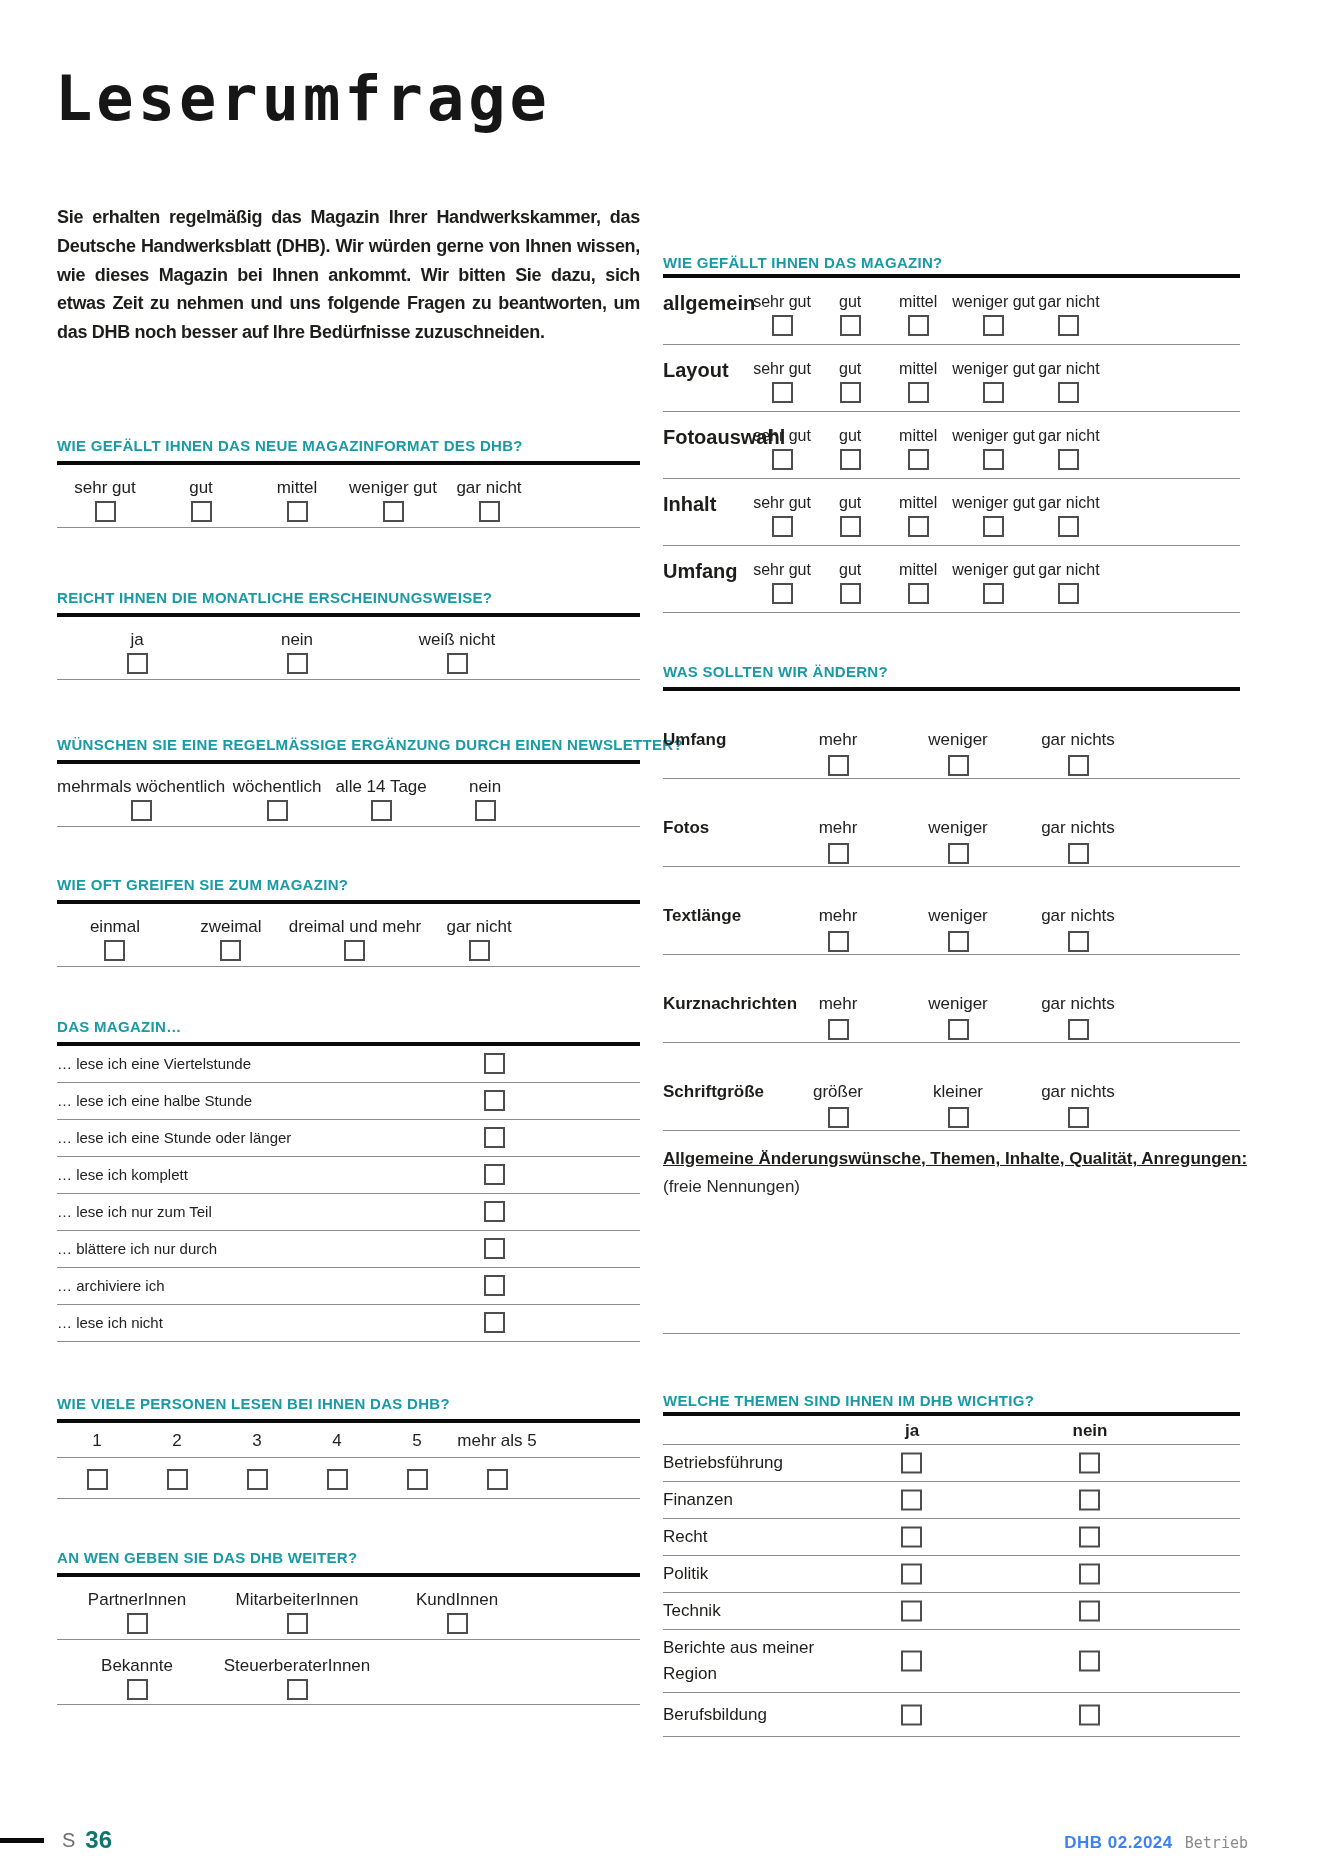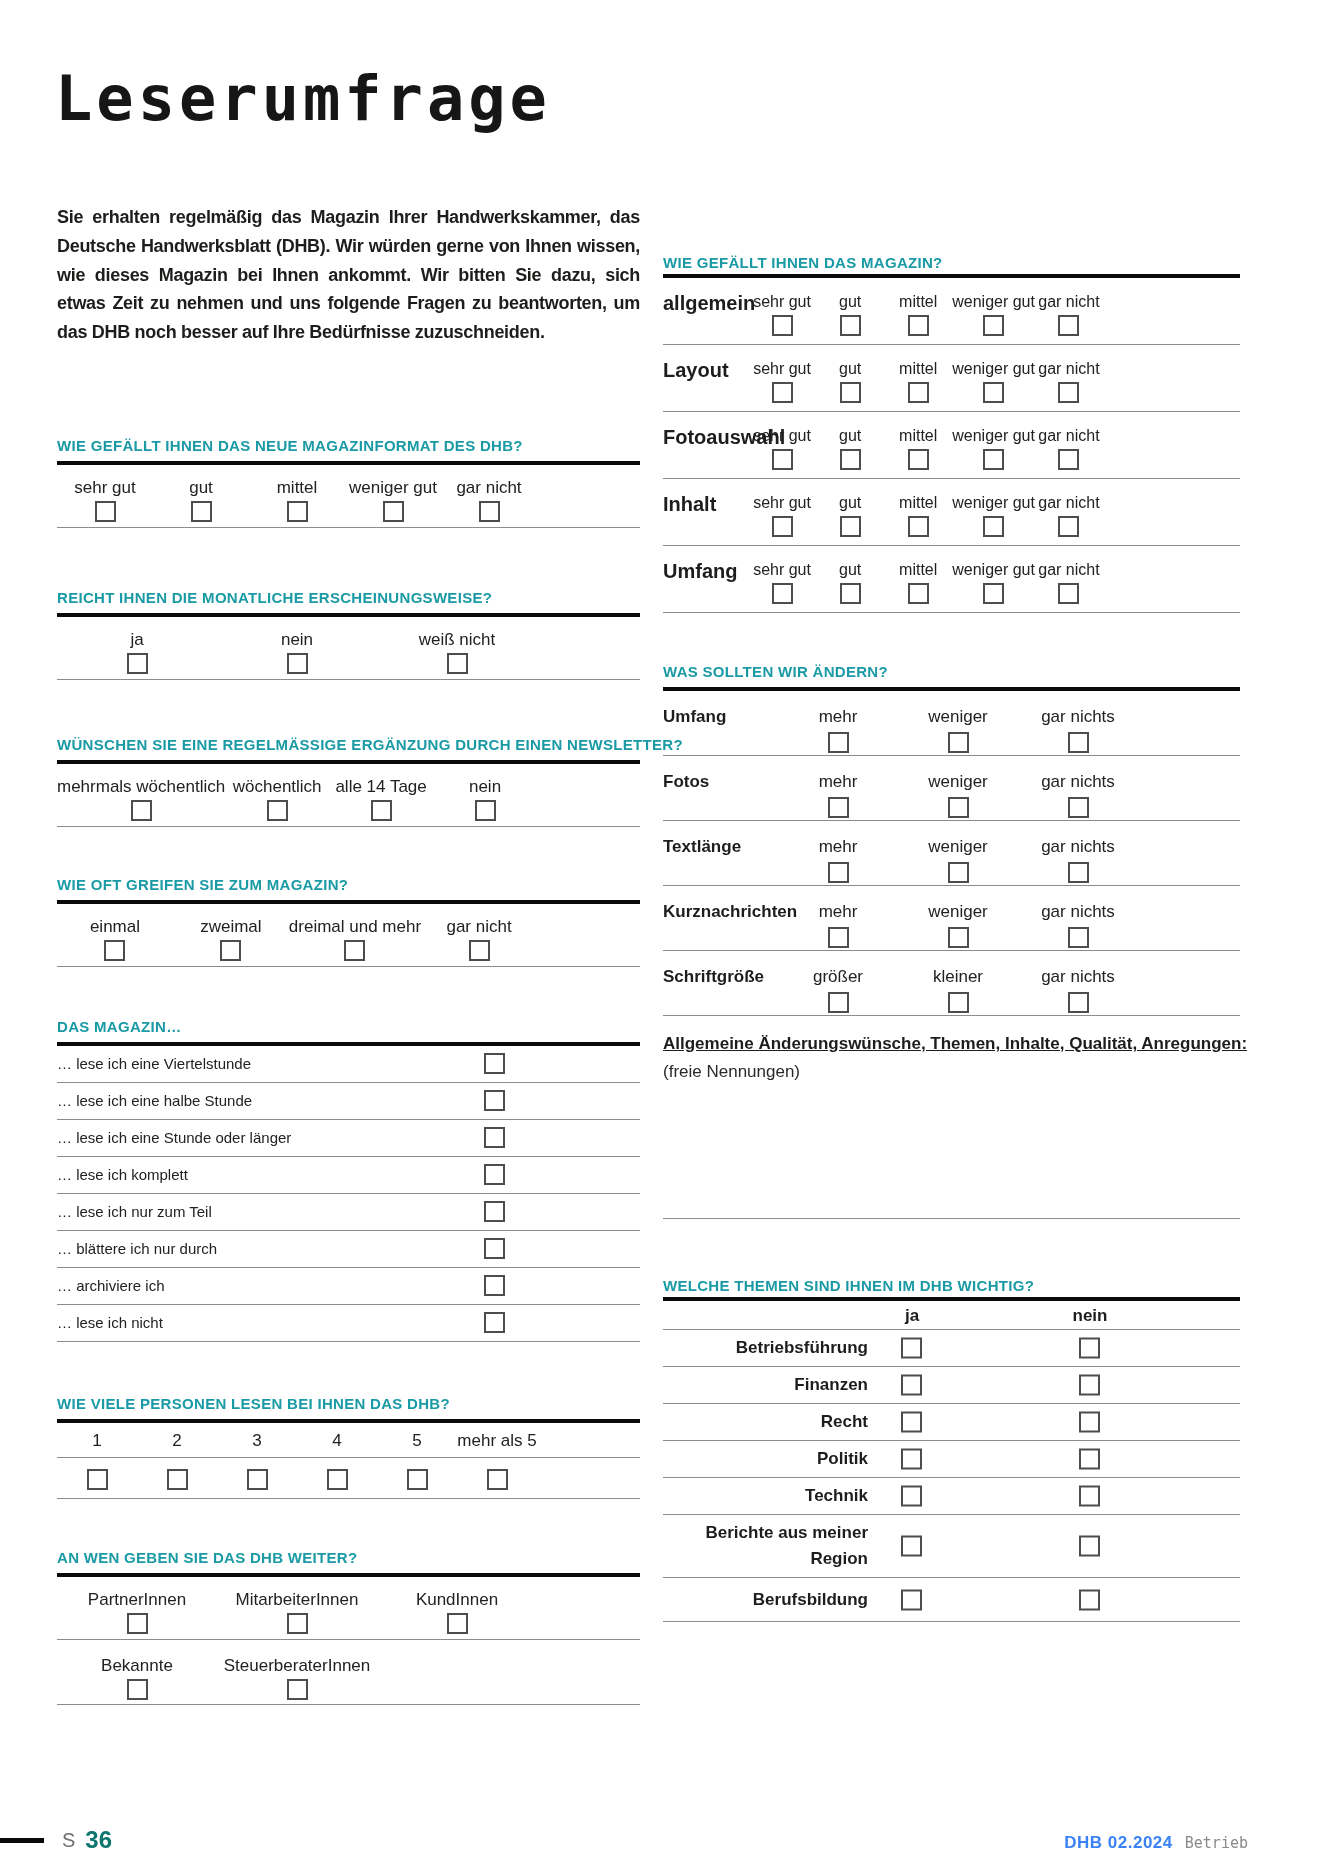--- a/index.html
+++ b/index.html
@@ -72,21 +72,21 @@
   .sec-like .rule-thick { margin-top:2px; }
   .rate-row { display:flex; border-bottom:1px solid #8c8c8c; }
   .rate-label { flex:none; width:85px; padding-top:14px; font-size:20px; font-weight:bold; }
   .rate-opts { width:355px; }
   .rate-opts .opt { padding:14px 0 8px; }
   .rate-opts .opt-label { font-size:16px; }
 
   .sec-change { margin-top:49px; }
   .chg-row { position:relative; border-bottom:1px solid #8c8c8c; }
   .chg-label { position:absolute; left:0; top:16px; font-size:17px; font-weight:bold; }
-  .chg-opts { margin-left:115px; width:360px; }
+  .chg-opts { margin-left:115px; width:360px;margin-top:23px; }
   .chg-opts .opt { padding:16px 0 2px; }
   .chg-opts .opt .cb { margin-top:5px; }
 
   .free-label { margin-top:17px; font-size:17px; font-weight:bold; line-height:22px; white-space:nowrap;text-decoration:underline; }
   .free-hint  { margin-top:7px; font-size:17px; line-height:20px; color:#2a2a2a; }
   .free-rule  { margin-top:136px; }
 
   .sec-topics { margin-top:57px; }
   .sec-topics .rule-thick { margin-top:2px; }
   .topics-head { position:relative; height:29px; border-bottom:1px solid #8c8c8c; }
@@ -94,21 +94,21 @@
     position:absolute; top:5px; transform:translateX(-50%);
     font-size:17px; font-weight:bold;
   }
   .th-ja   { left:249px; }
   .th-nein { left:427px; }
   .topic-row {
     position:relative; min-height:37px; display:flex; align-items:center;
     border-bottom:1px solid #8c8c8c;
   }
   .topic-row:last-child { min-height:44px; }
-  .topic-label { width:205px; font-size:17px; font-weight:bold; line-height:26px; padding:5px 0;text-align:right; }
+  .topic-label { width:205px; font-size:17px; font-weight:normal; line-height:26px; padding:5px 0; }
   .t-cb1 { position:absolute; left:238px; top:50%; transform:translateY(-50%); }
   .t-cb2 { position:absolute; left:416px; top:50%; transform:translateY(-50%); }
 
   
   .footer-left {
     position:absolute; left:0; top:1828px; height:24px;
     display:flex; align-items:center;
   }
   .footer-bar { width:44px; height:5px; background:#0a0a0a; }
   .footer-s { margin-left:18px; font-size:20px; color:#6e6e6e; letter-spacing:1px; }

